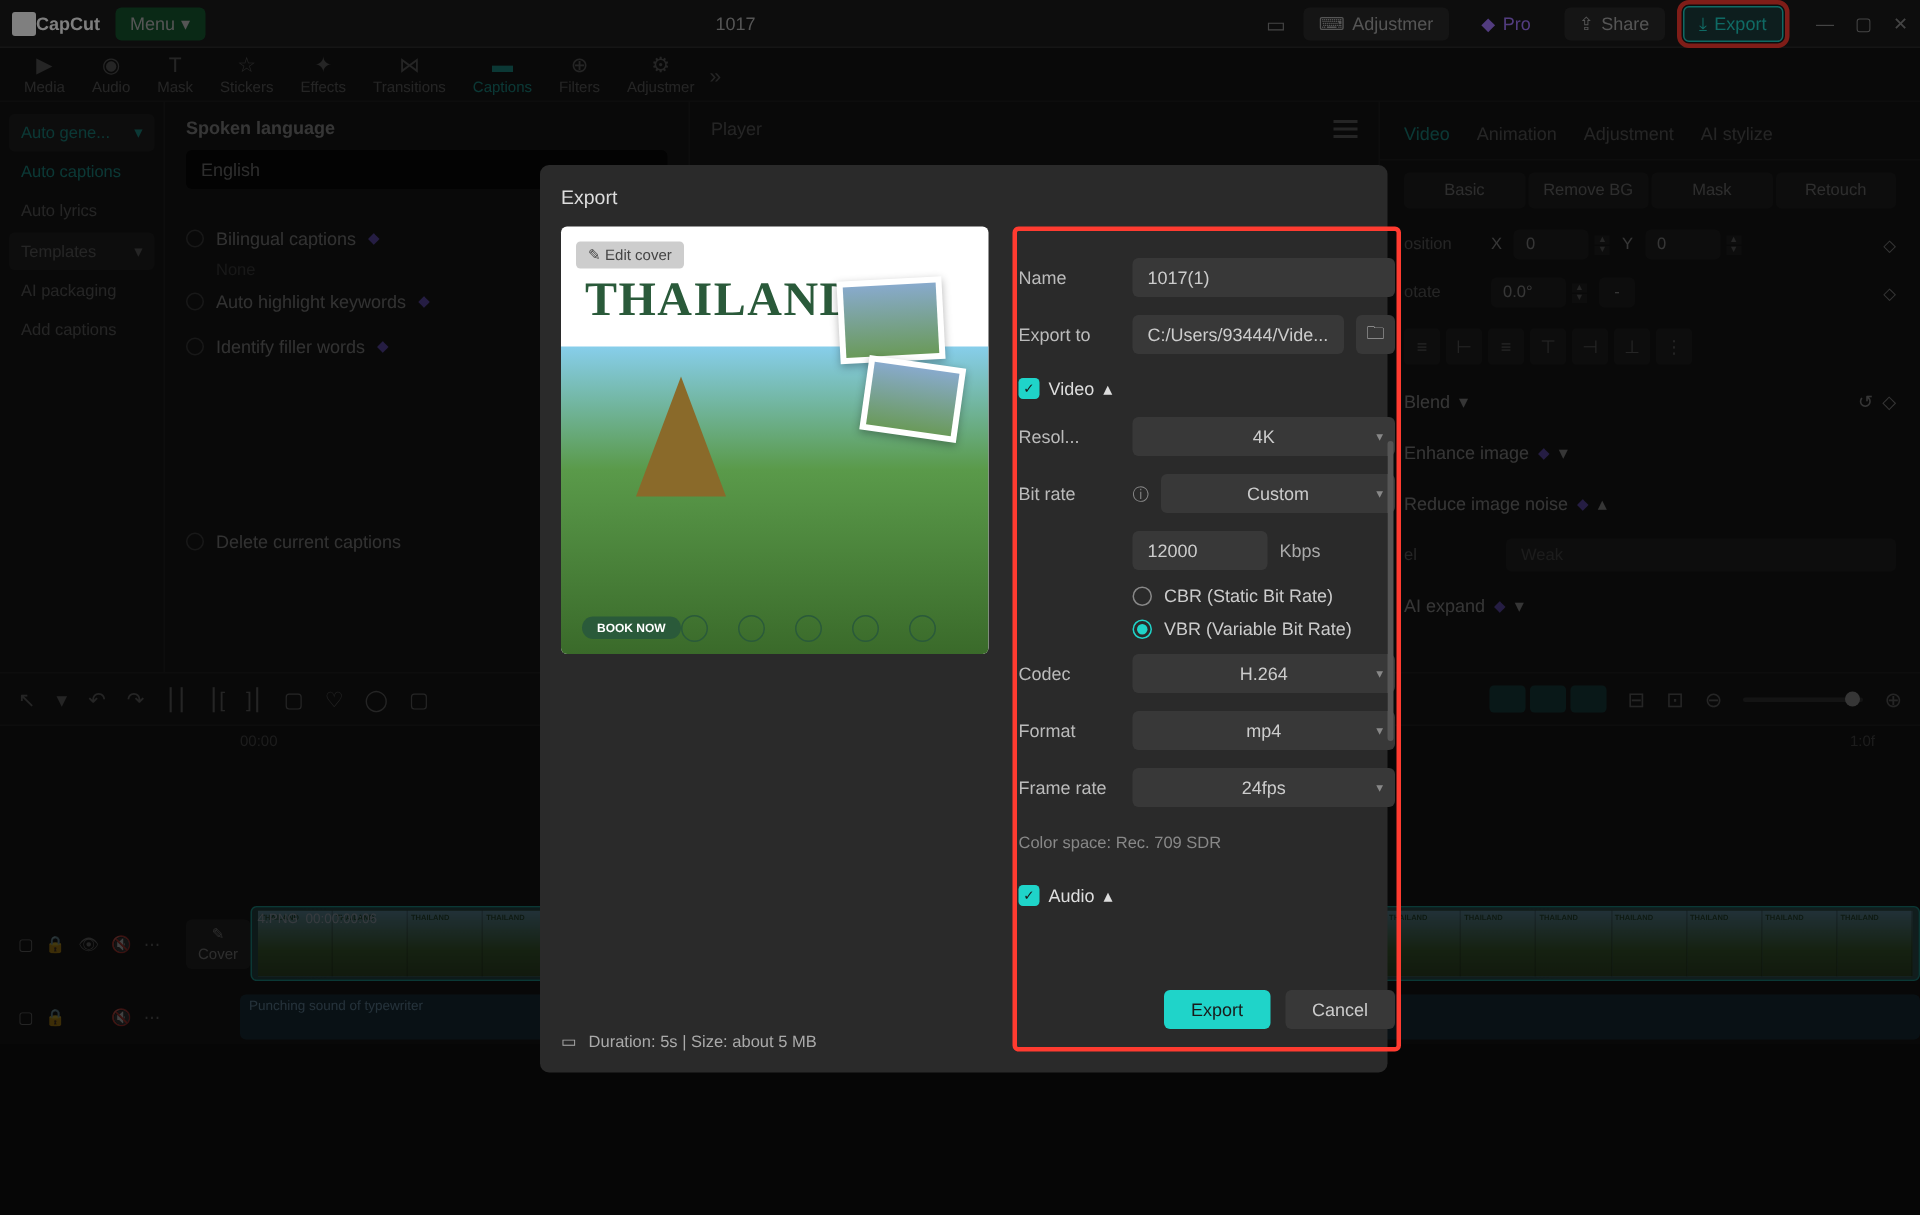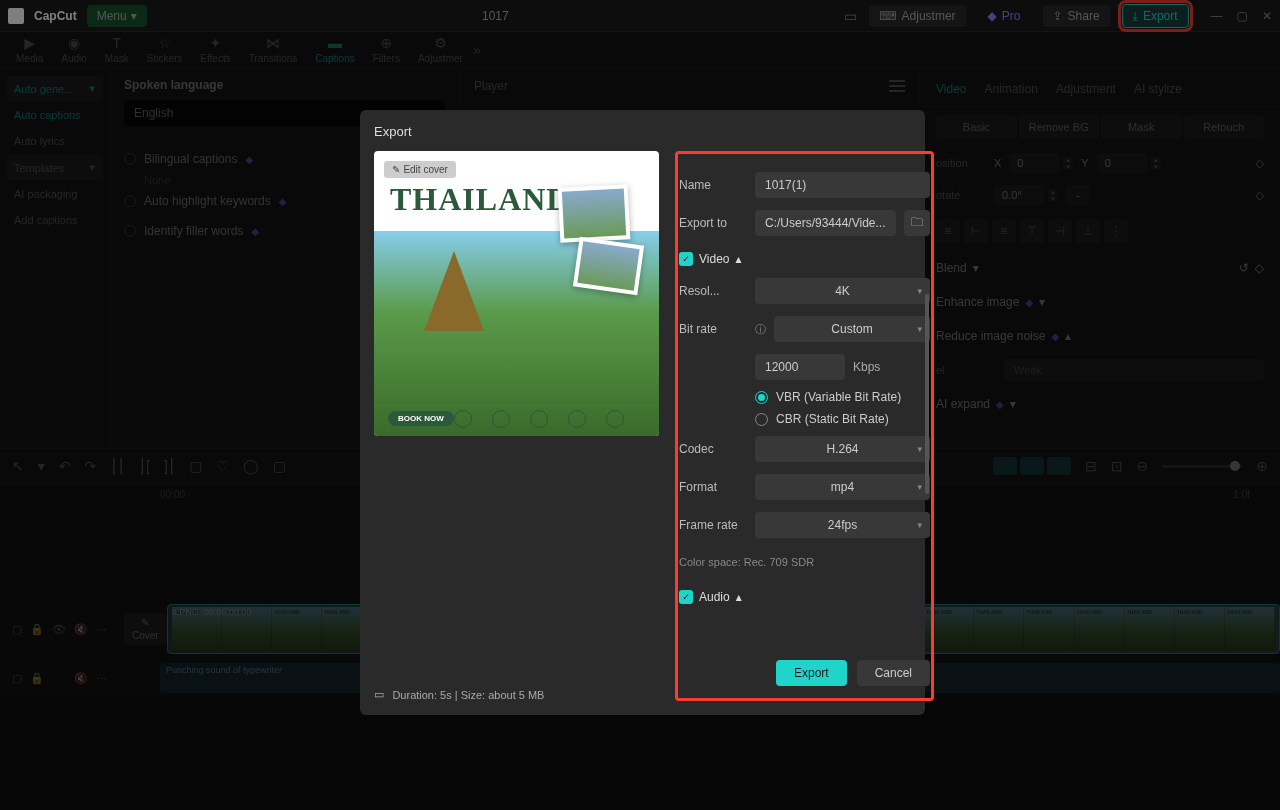--- a/index.html
+++ b/index.html
@@ -1,20 +1,20 @@
 <!DOCTYPE html>
 <html><head>
 <meta charset="utf-8">
 <style>
 * { box-sizing: border-box; margin: 0; padding: 0; font-family: -apple-system, BlinkMacSystemFont, "Segoe UI", Arial, sans-serif; }
 body { background: #0d0d0d; color: #ccc; font-size: 12px; overflow: hidden; width: 1280px; height: 810px; position: relative; }
 
 
 .topbar { height: 32px; background: #1a1a1a; display: flex; align-items: center; padding: 0 8px; border-bottom: 1px solid #2a2a2a; }
-.logo { display: flex; align-items: center; gap: 10px; color: #fff; font-weight: 600; font-size: 12px; }
+.logo { display: flex; align-items: center; gap: 0; color: #fff; font-weight: 600; font-size: 12px; }
 .logo-icon { width: 16px; height: 16px; background: #fff; border-radius: 2px; display: inline-block; }
 .menu-btn { margin-left: 10px; padding: 4px 10px; background: #14532d; border-radius: 4px; color: #aaa; cursor: pointer; display: flex; align-items: center; gap: 4px; }
 .title-center { flex: 1; text-align: center; color: #aaa; }
 .top-right { display: flex; align-items: center; gap: 12px; }
 .top-btn { padding: 4px 10px; background: #2a2a2a; border-radius: 4px; color: #aaa; display: flex; align-items: center; gap: 5px; cursor: pointer; }
 .top-btn.pro { background: transparent; color: #a478ff; }
 .export-btn-top { background: #1a3d3d; color: #1fd4c9; border: 1px solid #1fd4c9; }
 .highlight-red { outline: 3px solid #ff3b30; outline-offset: 1px; border-radius: 4px; }
 .win-controls { display: flex; gap: 14px; color: #888; margin-left: 10px; }
 
@@ -244,20 +244,24 @@
         <span class="checkbox"></span>
         <span>Auto highlight keywords</span>
         <span class="diamond">◆</span>
       </div>
     <div class="check-row">
         <span class="checkbox"></span>
         <span>Identify filler words</span>
         <span class="diamond">◆</span>
       </div>
     <div style="height:100px"></div>
+    <div class="check-row">
+        <span class="checkbox"></span>
+        <span>Delete current captions</span>
+      </div>
   </div>
 
   <div class="player dimmed">
     <div class="player-header">
       <span>Player</span>
       <div class="hamburger">
           <span></span>
           <span></span>
           <span></span>
         </div>
@@ -490,26 +494,26 @@
       <div class="set-row">
         <label>Bit rate</label>
         <span class="info-icon">ⓘ</span>
         <div class="dropdown">Custom</div>
       </div>
       <div class="kbps-row">
         <input class="kbps-input" value="12000" style="">
         <span class="kbps-label">Kbps</span>
       </div>
       <div class="radio-row">
+          <span class="radio"></span>
+          <span>CBR (Static Bit Rate)</span>
+        </div>
+      <div class="radio-row">
           <span class="radio checked"></span>
           <span>VBR (Variable Bit Rate)</span>
-        </div>
-      <div class="radio-row">
-          <span class="radio"></span>
-          <span>CBR (Static Bit Rate)</span>
         </div>
 
       <div class="set-row">
         <label>Codec</label>
         <div class="dropdown">H.264</div>
       </div>
       <div class="set-row">
         <label>Format</label>
         <div class="dropdown">mp4</div>
       </div>

